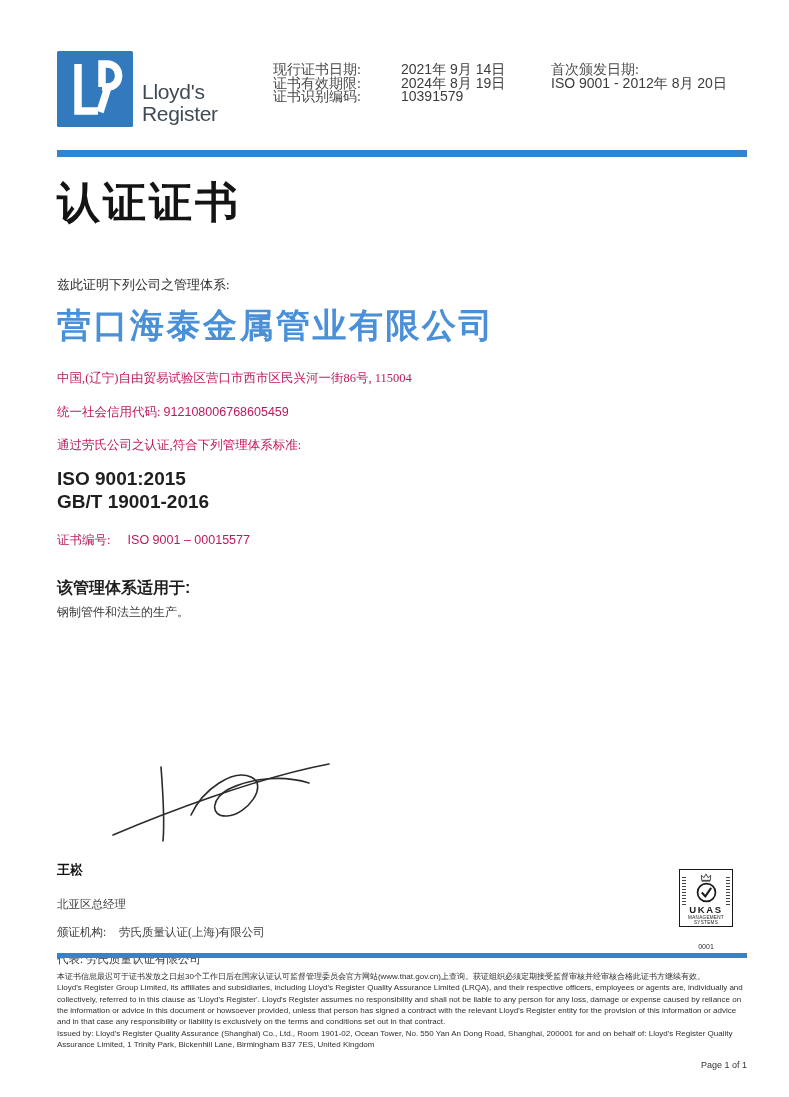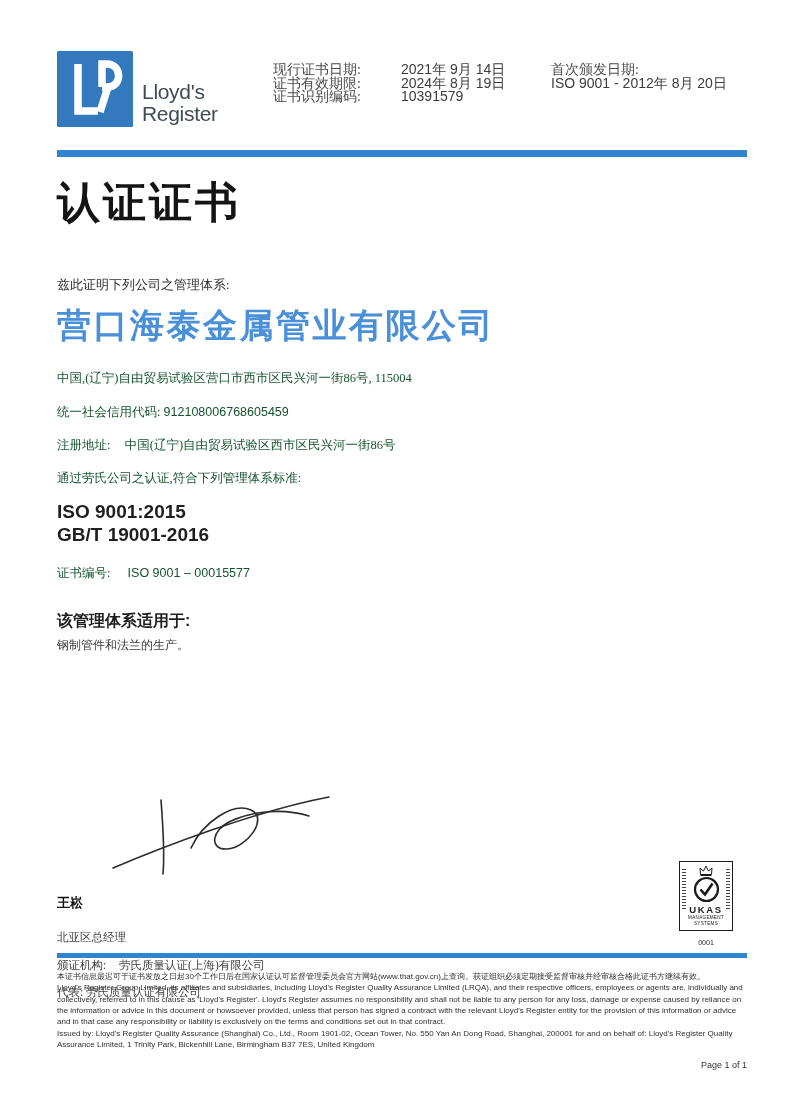--- a/index.html
+++ b/index.html
@@ -37,21 +37,21 @@
     font-family: "Liberation Serif", serif;
     font-size: 43px; font-weight: 600; letter-spacing: 3px; color: #141414;
   }
   .intro { margin-top: 44px; font-size: 13px; color: #2e2e2e; }
   .company {
     margin-top: 9px;
     font-family: "Liberation Sans", sans-serif;
     font-size: 34px; font-weight: 700; letter-spacing: 2.5px; color: #4a90d8;
     white-space: nowrap;
   }
-  .line { margin-top: 16px; font-size: 12.5px; color: #14532d; }
+  .line { margin-top: 16px; font-size: 12.5px; color: #be185d; }
   .line .val { font-family: "Liberation Sans", sans-serif; }
   .addr { margin-top: 21px; }
   .credit { margin-top: 17px; }
   .standards {
     margin-top: 13px;
     font-family: "Liberation Sans", sans-serif;
     font-size: 19px; font-weight: 700; line-height: 1.22; color: #1f1f1f;
   }
   .certno { margin-top: 19px; }
   .certno .val { margin-left: 14px; }
@@ -69,21 +69,21 @@
     font-size: 13px; font-weight: 700; color: #111;
   }
   .sig-role { margin-top: 18px; font-size: 11.5px; color: #3f3f3f; }
   .issuer-line { margin-top: 13px; font-size: 11.5px; color: #3f3f3f; }
   .rep-line { margin-top: 12px; font-size: 11.5px; color: #3f3f3f; }
   .issuer-line .gap { display: inline-block; width: 10px; }
   
   .ukas { position: absolute; right: 48px; top: 853px; width: 70px; text-align: center;
           font-family: "Liberation Sans", sans-serif; color: #1a1a1a; }
   .ukas-box {
-    position: relative; width: 54px; height: 70px; margin: 8px auto;
+    position: relative; width: 54px; height: 58px; margin: 16px auto;
     border: 1.5px solid #1a1a1a; background: #fff;
     display: flex; flex-direction: column; align-items: center; padding-top: 3px;
   }
   .ukas-ticks { position: absolute; top: 7px; bottom: 20px; width: 4px;
     background-image: repeating-linear-gradient(to bottom, #444 0, #444 1px, transparent 1px, transparent 3px);
     background-size: 100% 100%; }
   .ticks-l { left: 2px; } .ticks-r { right: 2px; }
   .ukas-word { font-size: 9.5px; font-weight: 700; letter-spacing: 1.6px; margin-top: 1px; }
   .ukas-cap { font-size: 4.6px; letter-spacing: 0.3px; line-height: 1.25; }
   .ukas-num { font-size: 7px; margin-top: 4px; color: #2a2a2a; }
@@ -134,25 +134,20 @@
 
   <div class="company">营口海泰金属管业有限公司</div>
 
   <p class="line addr">中国,(辽宁)自由贸易试验区营口市西市区民兴河一街86号, 115004</p>
 
   <p class="line credit">
     <span>统一社会信用代码:</span>
     <span class="val">912108006768605459</span>
   </p>
 
-  <p class="line">
-    <span>注册地址:</span>
-    <span class="gap" style="display:inline-block;width:8px;"></span>
-    <span>中国(辽宁)自由贸易试验区西市区民兴河一街86号</span>
-  </p>
 
   <p class="line">通过劳氏公司之认证,符合下列管理体系标准:</p>
 
   <div class="standards">
     <div>ISO 9001:2015</div>
     <div>GB/T 19001-2016</div>
   </div>
 
   <p class="line certno">
     <span>证书编号:</span>

